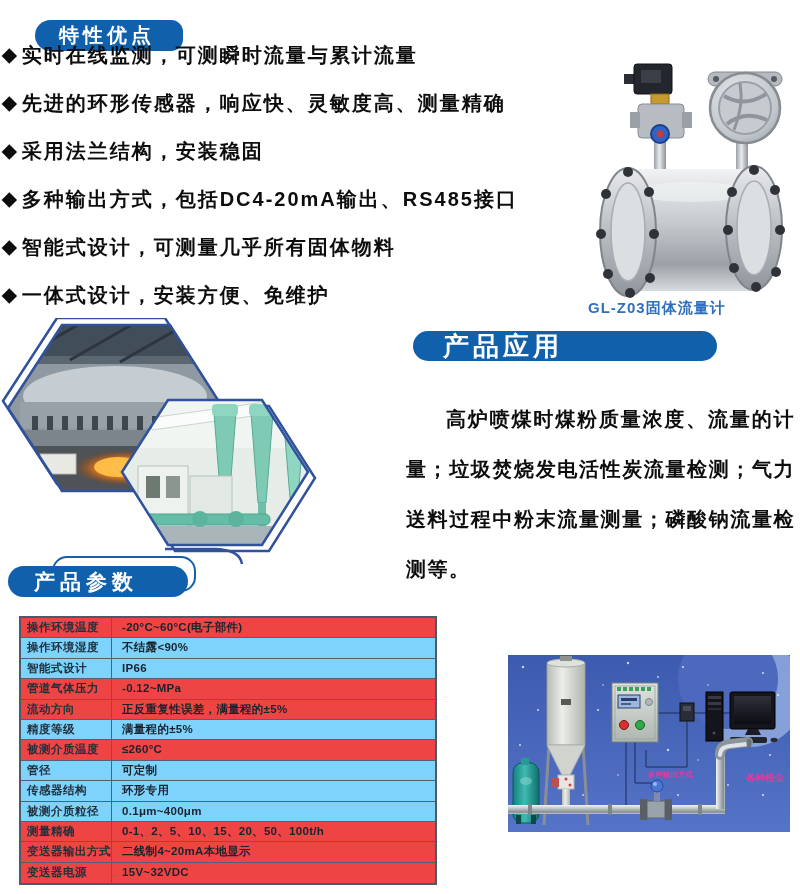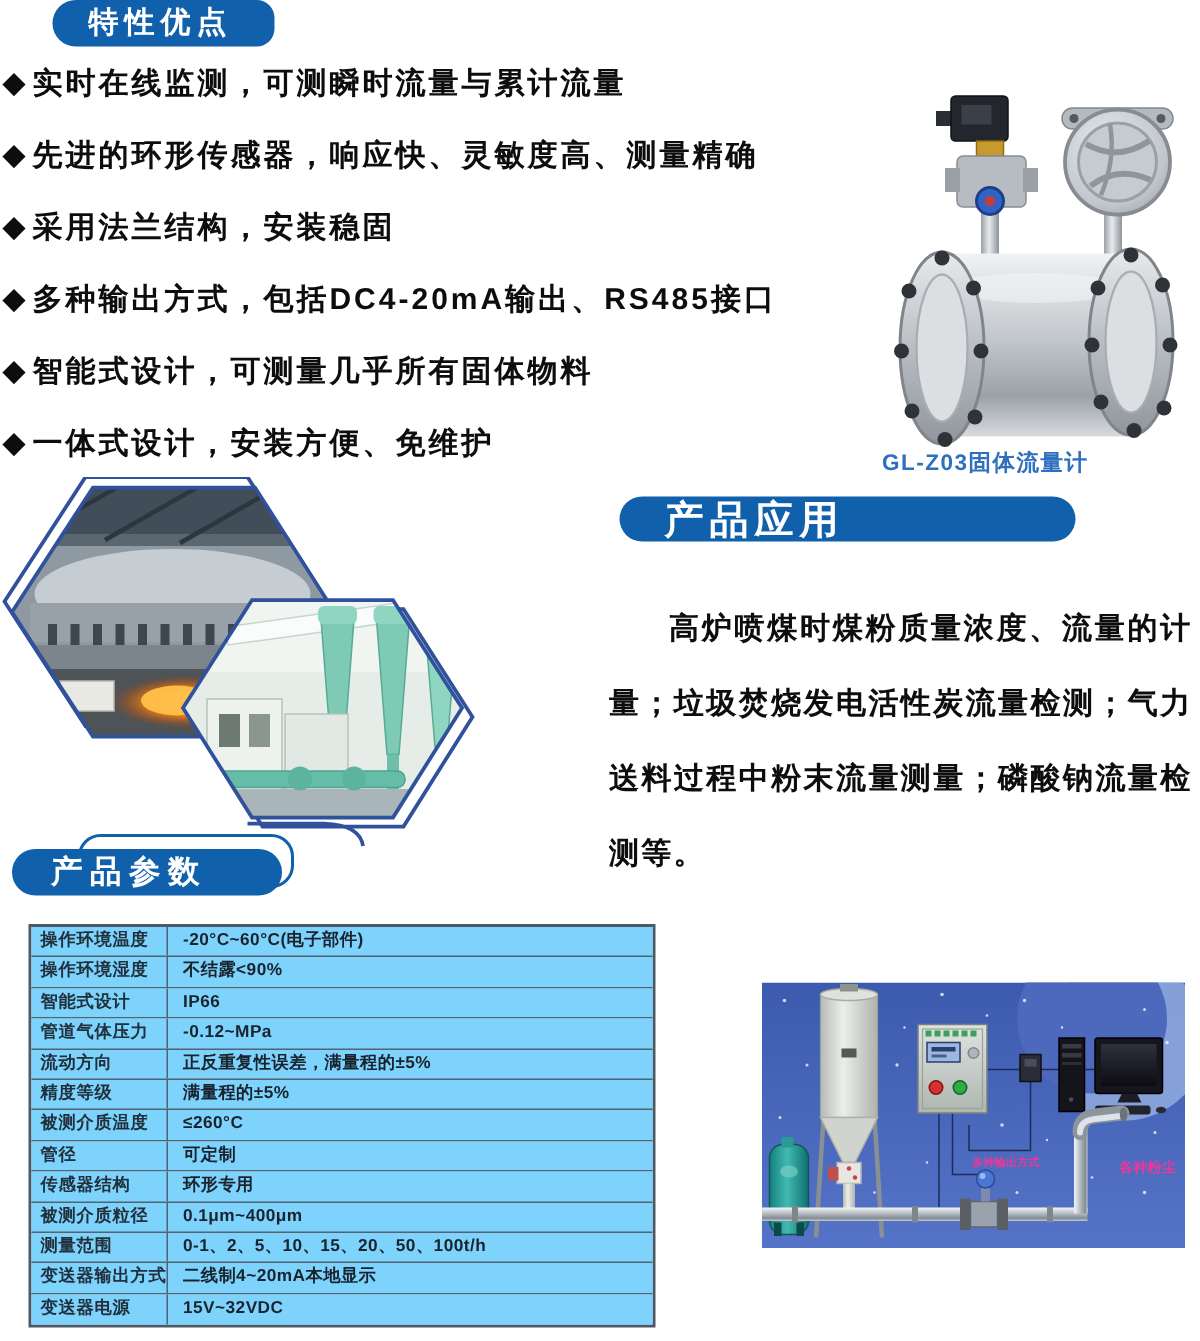--- a/index.html
+++ b/index.html
@@ -2,21 +2,21 @@
 <html><head>
 <meta charset="utf-8">
 <style>
   html,body{margin:0;padding:0;background:#fff;}
   .page{position:relative;width:800px;height:894px;background:#ffffff;overflow:hidden;
         font-family:"Liberation Sans", sans-serif;color:#111;}
 
   
   .banner{position:absolute;background:#1160ac;color:#fff;font-weight:bold;
           box-sizing:border-box;white-space:nowrap;}
-  .banner-features{left:35px;top:0;width:148px;height:31px;border-radius:17px 13px 13px 17px;
+  .banner-features{left:35px;top:20px;width:148px;height:31px;border-radius:17px 13px 13px 17px;
           font-size:20px;line-height:31px;padding-left:24px;letter-spacing:4px;}
   .banner-apps{left:413px;top:331px;width:304px;height:30px;border-radius:16px;
           font-size:26px;line-height:30px;padding-left:30px;letter-spacing:4px;}
   .banner-params{left:8px;top:566px;width:180px;height:31px;border-radius:17px;
           font-size:21px;line-height:31px;padding-left:26px;letter-spacing:5px;z-index:3;}
   .banner-params-outline{position:absolute;left:52px;top:556px;width:140px;height:32px;
           border:2px solid #1160ac;border-radius:15px;background:transparent;z-index:2;}
   .params-curve{position:absolute;left:160px;top:543px;z-index:1;}
 
   
@@ -41,21 +41,21 @@
   
   .params-table{position:absolute;left:19px;top:616px;width:418px;
           border:2px solid #4c5a68;box-sizing:border-box;z-index:3;}
   .param-row{display:flex;height:20.4px;border-bottom:1px solid #52626f;box-sizing:border-box;}
   .param-row:last-child{border-bottom:none;}
   .param-label{width:91px;border-right:1px solid #52626f;box-sizing:border-box;
           font-size:11.5px;font-weight:bold;color:#21303d;line-height:19.5px;padding-left:6px;
           letter-spacing:0.5px;white-space:nowrap;overflow:hidden;}
   .param-value{flex:1;font-size:11.5px;font-weight:bold;color:#19232e;line-height:19.5px;
           padding-left:10px;letter-spacing:0.3px;white-space:nowrap;overflow:hidden;}
-  .tint-blue{background:#7dd3fc;}
+  .tint-blue{background:#ef4444;}
   .tint-green{background:#7dd3fc;}
 
   
   .system-diagram{position:absolute;left:508px;top:655px;}
 </style>
 </head>
 <body>
 
 <div class="page">
 
@@ -313,21 +313,21 @@
         <div class="param-label">传感器结构</div>
         <div class="param-value">环形专用</div>
       </div>
 
       <div class="param-row tint-green">
         <div class="param-label">被测介质粒径</div>
         <div class="param-value">0.1μm~400μm</div>
       </div>
 
       <div class="param-row tint-blue">
-        <div class="param-label">测量范围</div>
+        <div class="param-label">测量精确</div>
         <div class="param-value">0-1、2、5、10、15、20、50、100t/h</div>
       </div>
 
       <div class="param-row tint-blue">
         <div class="param-label">变送器输出方式</div>
         <div class="param-value">二线制4~20mA本地显示</div>
       </div>
 
       <div class="param-row tint-blue">
         <div class="param-label">变送器电源</div>

